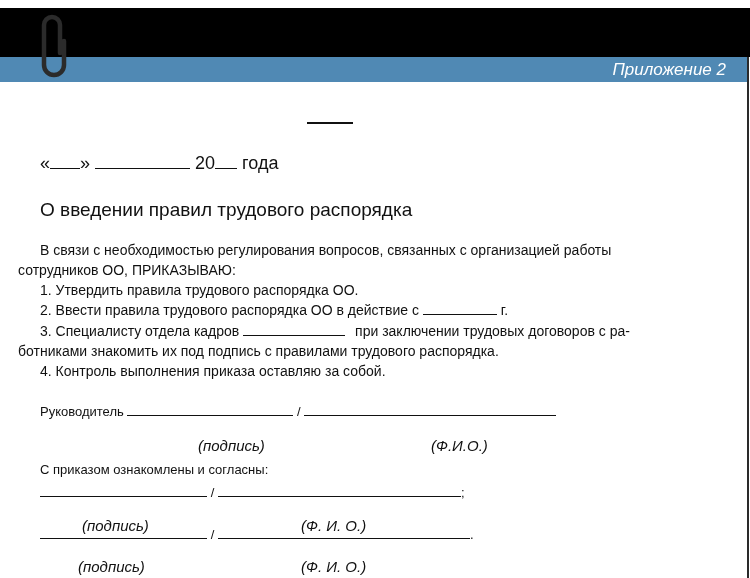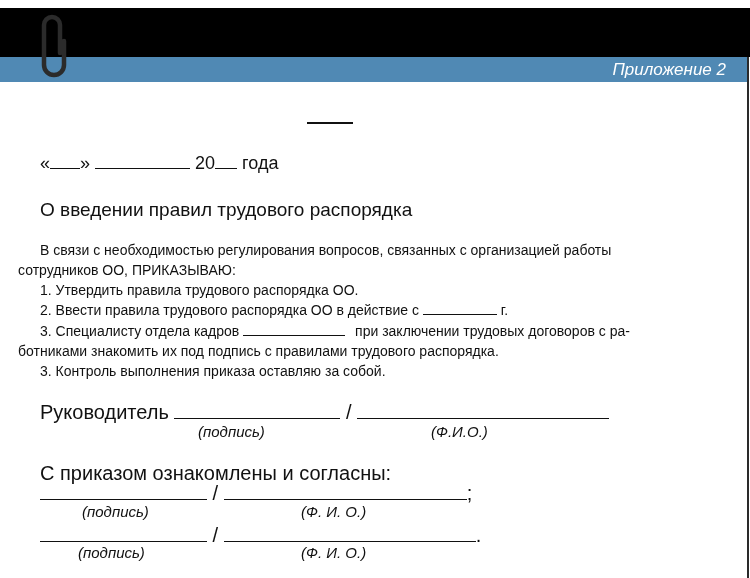--- a/index.html
+++ b/index.html
@@ -17,22 +17,22 @@
   }
   .paperclip { position: absolute; left: 36px; top: 7px; width: 36px; height: 72px; }
 
   .doc { position: absolute; left: 0; top: 0; width: 747px; }
   .abs { position: absolute; white-space: nowrap; }
   .title { left: 307px; top: 105px; font-weight: bold; font-size: 19px; }
   .date-line { left: 40px; top: 152px; font-size: 18px; }
   .subject { left: 40px; top: 199px; font-weight: normal; font-size: 19px; }
   .body-text { font-size: 14px; line-height: 20.5px; }
   .ul { display: inline-block; border-bottom: 1.3px solid #111; height: 16px; vertical-align: baseline; }
-  .sig { font-size: 20px; }
-  .cap { font-style: italic; font-size: 15px; }
+  .sig { font-size: 13px; }
+  .cap { font-style: italic; font-size: 15px; margin-top: 14px; }
 </style>
 </head>
 <body>
 
 <div class="top-white"></div>
 <div class="black-band"></div>
 <div class="blue-band"></div>
 <div class="right-rule"></div>
 <div class="appendix">Приложение 2</div>
 
@@ -66,21 +66,21 @@
     <span>г.</span>
   </div>
 
   <div class="abs body-text" style="left:40px; top:321px;">
     <span>3. Специалисту отдела кадров</span>
     <span class="ul" style="width:102px;height:14px;margin-right:6px;"></span>
     <span>при заключении трудовых договоров с ра-</span>
   </div>
   <div class="abs body-text" style="left:18px; top:341px;">ботниками знакомить их под подпись с правилами трудового распорядка.</div>
 
-  <div class="abs body-text" style="left:40px; top:361px;">3. Контроль выполнения приказа оставляю за собой.</div>
+  <div class="abs body-text" style="left:40px; top:361px;">4. Контроль выполнения приказа оставляю за собой.</div>
 
   <div class="abs sig" style="left:40px; top:401px;">
     <span>Руководитель</span>
     <span class="ul" style="width:166px;height:14px;"></span>
     <span>/</span>
     <span class="ul" style="width:252px;height:14px;"></span>
   </div>
   <div class="abs cap" style="left:198px; top:423px;">(подпись)</div>
   <div class="abs cap" style="left:431px; top:423px;">(Ф.И.О.)</div>
 

